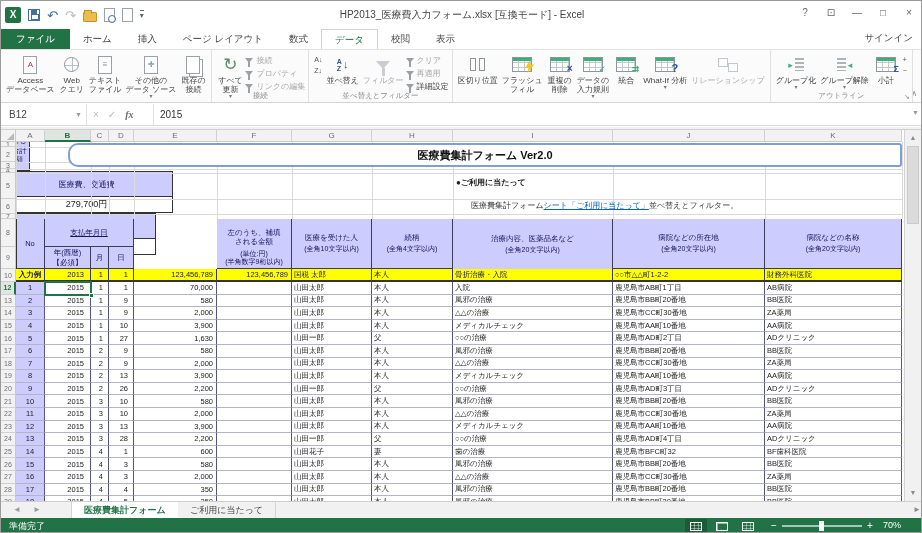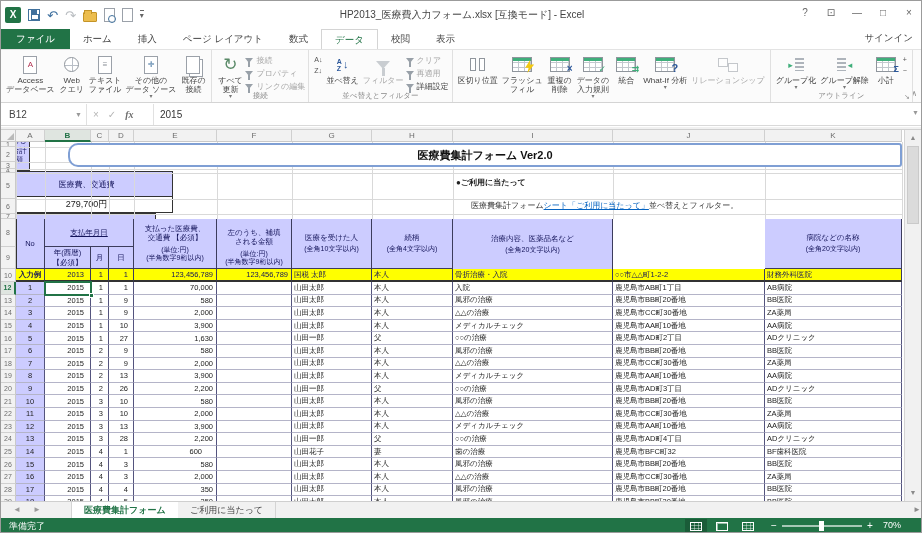--- a/index.html
+++ b/index.html
@@ -455,29 +455,27 @@
       <div class="tothdr" style="left: 216px; top: 43px; width: 155px; height: 26px;">補填金</div>
       <div class="totval" style="left: 216px; top: 68px; width: 155px; height: 16px;">104,400円</div>
       <div id="notice-h" style="left: 455px; top: 47px;">●ご利用に当たって</div>
       <div id="notice-l" style="left: 470px; top: 70px;"><span>医療費集計フォーム</span><a>シート「ご利用に当たって」</a><span>並べ替えとフィルター。</span></div>
       <div class="cell hdrcell" style="left: 15px; top: 89px; width: 29px; height: 50px;"><div style="white-space: pre-line;">No</div></div>
       <div class="cell hdrcell" style="left: 44px; top: 89px; width: 89px; height: 28px;"><div style="white-space: pre-line; text-decoration: underline;">支払年月日</div></div>
       <div class="cell hdrcell" style="left: 44px; top: 117px; width: 46px; height: 22px;"><div style="white-space: pre-line;">年(西暦)
 【必須】</div></div>
       <div class="cell hdrcell" style="left: 90px; top: 117px; width: 18px; height: 22px;"><div style="white-space: pre-line;">月</div></div>
       <div class="cell hdrcell" style="left: 108px; top: 117px; width: 25px; height: 22px;"><div style="white-space: pre-line;">日</div></div>
-      <div class="cell hdrcell" style="left: 133px; top: 89px; width: 83px; height: 50px;"><div style="white-space: pre-line;">支払った医療費、
-交通費 【必須】</div><div class="hdrsub" style="white-space: pre-line;">(単位:円)
-(半角数字9桁以内)</div></div>
       <div class="cell hdrcell" style="left: 216px; top: 89px; width: 75px; height: 50px;"><div style="white-space: pre-line; margin-top: 8px;">左のうち、補填
 される金額</div><div class="hdrsub" style="white-space: pre-line;">(単位:円)
 (半角数字9桁以内)</div></div>
       <div class="cell hdrcell" style="left: 291px; top: 89px; width: 80px; height: 50px;"><div style="white-space: pre-line;">医療を受けた人</div><div class="hdrsub" style="white-space: pre-line;">(全角10文字以内)</div></div>
       <div class="cell hdrcell" style="left: 371px; top: 89px; width: 81px; height: 50px;"><div style="white-space: pre-line;">続柄</div><div class="hdrsub" style="white-space: pre-line;">(全角4文字以内)</div></div>
       <div class="cell hdrcell" style="left: 452px; top: 89px; width: 160px; height: 52px;"><div style="white-space: pre-line;">治療内容、医薬品名など</div><div class="hdrsub" style="white-space: pre-line;">(全角20文字以内)</div></div>
+      <div class="cell hdrcell" style="left: 612px; top: 89px; width: 152px; height: 50px;"><div style="white-space: pre-line;">病院などの所在地</div><div class="hdrsub" style="white-space: pre-line;">(全角20文字以内)</div></div>
       <div class="cell hdrcell" style="left: 764px; top: 89px; width: 137px; height: 50px;"><div style="white-space: pre-line;">病院などの名称</div><div class="hdrsub" style="white-space: pre-line;">(全角20文字以内)</div></div>
       <div style="position: absolute; left: 15px; top: 89px; width: 1px; height: 282px; background: rgb(51, 51, 51);"></div>
       <div class="cell excell " style="left: 15px; top: 139px; width: 29px; height: 13px; justify-content: center; font-weight: bold;">入力例</div>
       <div class="cell excell ar" style="left: 44px; top: 139px; width: 46px; height: 13px; padding-right: 6px;">2013</div>
       <div class="cell excell ar" style="left: 90px; top: 139px; width: 18px; height: 13px; padding-right: 5px;">1</div>
       <div class="cell excell ar" style="left: 108px; top: 139px; width: 25px; height: 13px; padding-right: 5px;">1</div>
       <div class="cell excell ar" style="left: 133px; top: 139px; width: 83px; height: 13px; padding-right: 3px;">123,456,789</div>
       <div class="cell excell ar" style="left: 216px; top: 139px; width: 75px; height: 13px; padding-right: 3px;">123,456,789</div>
       <div class="cell excell al" style="left: 291px; top: 139px; width: 80px; height: 13px; padding-left: 2px; text-align: right;">国税 太郎</div>
       <div class="cell excell al" style="left: 371px; top: 139px; width: 81px; height: 13px; padding-left: 2px;">本人</div>
@@ -624,21 +622,21 @@
       <div class="cell dcell ar" style="left: 216px; top: 303.2px; width: 75px; height: 12.6px; padding-right: 3px;"></div>
       <div class="cell dcell al" style="left: 291px; top: 303.2px; width: 80px; height: 12.6px; padding-left: 2px;">山田一郎</div>
       <div class="cell dcell al" style="left: 371px; top: 303.2px; width: 81px; height: 12.6px; padding-left: 2px;">父</div>
       <div class="cell dcell al" style="left: 452px; top: 303.2px; width: 160px; height: 12.6px; padding-left: 2px;">○○の治療</div>
       <div class="cell dcell al" style="left: 612px; top: 303.2px; width: 152px; height: 12.6px; padding-left: 2px;">鹿児島市AD町4丁目</div>
       <div class="cell dcell al" style="left: 764px; top: 303.2px; width: 137px; height: 12.6px; padding-left: 2px;">ADクリニック</div>
       <div class="cell dcell nocol" style="left: 15px; top: 315.8px; width: 29px; height: 12.6px;">14</div>
       <div class="cell dcell ar" style="left: 44px; top: 315.8px; width: 46px; height: 12.6px; padding-right: 6px;">2015</div>
       <div class="cell dcell ar" style="left: 90px; top: 315.8px; width: 18px; height: 12.6px; padding-right: 5px;">4</div>
       <div class="cell dcell ar" style="left: 108px; top: 315.8px; width: 25px; height: 12.6px; padding-right: 5px;">1</div>
-      <div class="cell dcell ar" style="left: 133px; top: 315.8px; width: 83px; height: 12.6px; padding-right: 14px;">600</div>
+      <div class="cell dcell ar" style="left: 133px; top: 315.8px; width: 83px; height: 12.6px; padding-right: 3px;">600</div>
       <div class="cell dcell ar" style="left: 216px; top: 315.8px; width: 75px; height: 12.6px; padding-right: 3px;"></div>
       <div class="cell dcell al" style="left: 291px; top: 315.8px; width: 80px; height: 12.6px; padding-left: 2px;">山田花子</div>
       <div class="cell dcell al" style="left: 371px; top: 315.8px; width: 81px; height: 12.6px; padding-left: 2px;">妻</div>
       <div class="cell dcell al" style="left: 452px; top: 315.8px; width: 160px; height: 12.6px; padding-left: 2px;">歯の治療</div>
       <div class="cell dcell al" style="left: 612px; top: 315.8px; width: 152px; height: 12.6px; padding-left: 2px;">鹿児島市BFC町32</div>
       <div class="cell dcell al" style="left: 764px; top: 315.8px; width: 137px; height: 12.6px; padding-left: 2px;">BF歯科医院</div>
       <div class="cell dcell nocol" style="left: 15px; top: 328.4px; width: 29px; height: 12.6px;">15</div>
       <div class="cell dcell ar" style="left: 44px; top: 328.4px; width: 46px; height: 12.6px; padding-right: 6px;">2015</div>
       <div class="cell dcell ar" style="left: 90px; top: 328.4px; width: 18px; height: 12.6px; padding-right: 5px;">4</div>
       <div class="cell dcell ar" style="left: 108px; top: 328.4px; width: 25px; height: 12.6px; padding-right: 5px;">3</div>

